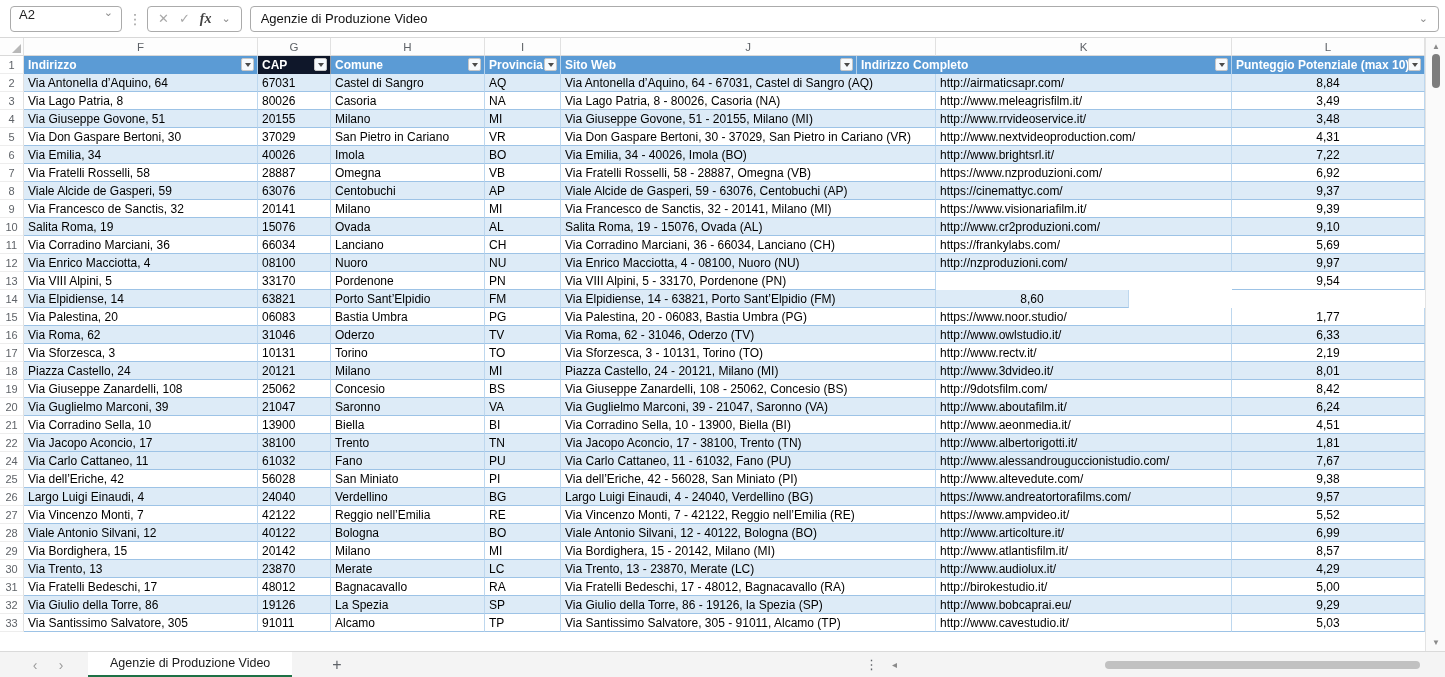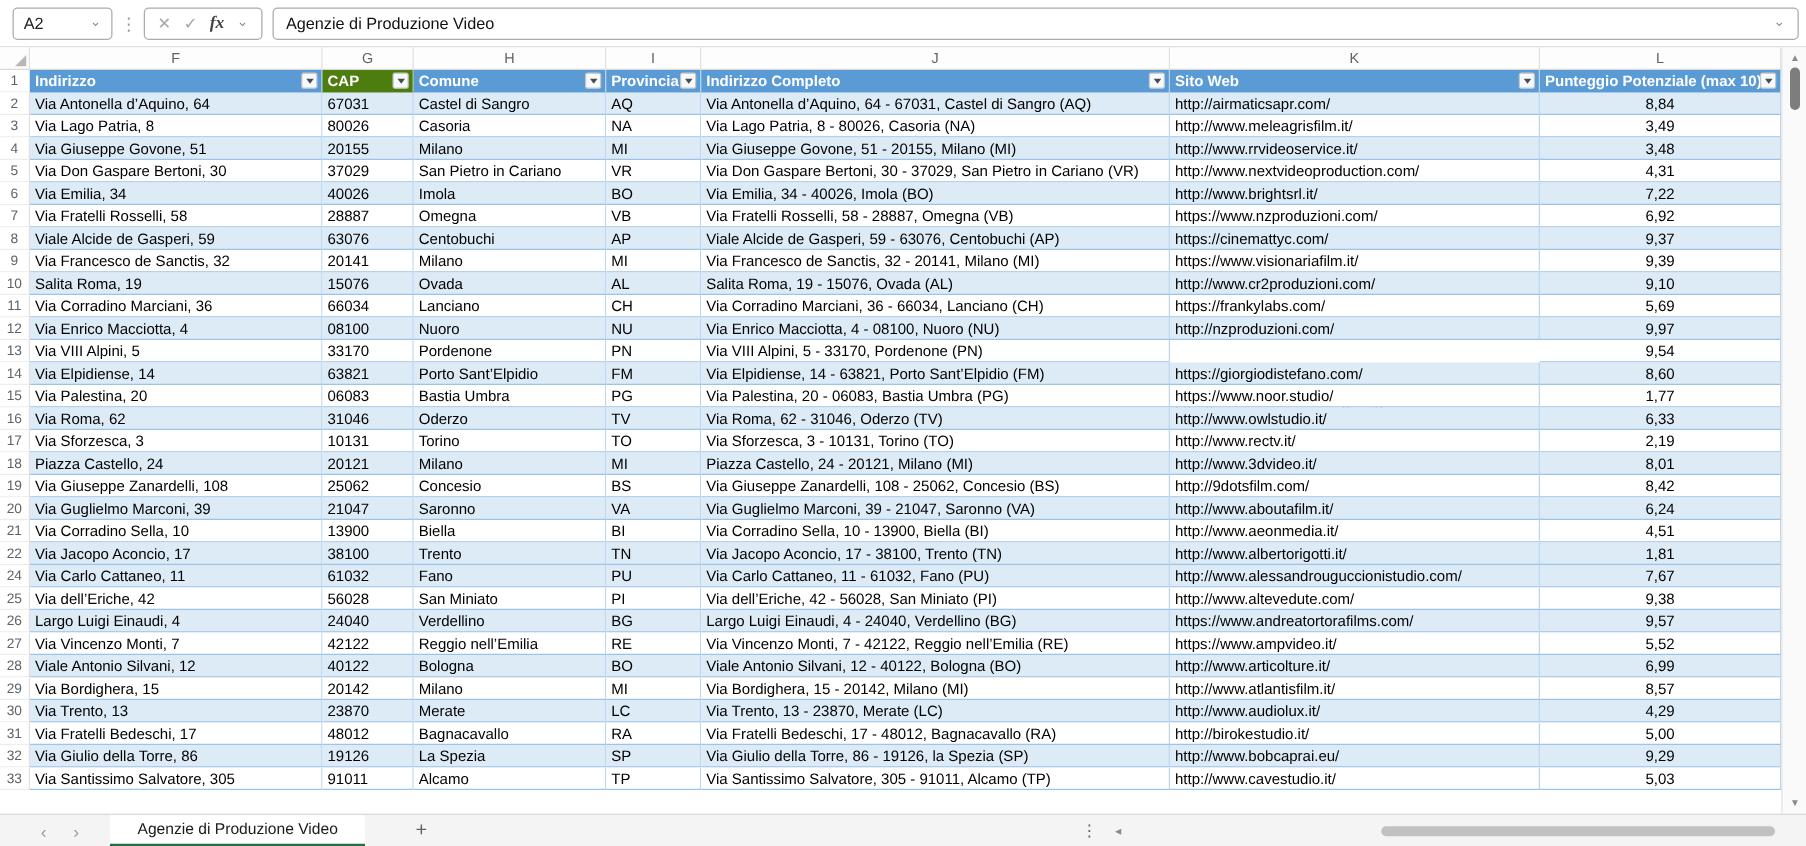--- a/index.html
+++ b/index.html
@@ -3,22 +3,22 @@
 <meta charset="utf-8">
 <style>
   * { margin:0; padding:0; box-sizing:border-box; }
   html,body { width:1445px; height:677px; overflow:hidden; background:#fff;
               font-family:"Liberation Sans", sans-serif; }
   .app { width:1445px; height:677px; position:relative; background:#fff; }
 
   
   .fbar { height:38px; display:flex; align-items:center; background:#fff;
           border-bottom:1px solid #d8d8d8; padding:0 6px; }
-  .namebox { width:80px; height:26px; border:1px solid #ababab; border-radius:4px;
-             display:flex; align-items:center; padding:0 8px; font-size:13px; color:#222;
+  .namebox { width:112px; height:26px; border:1px solid #ababab; border-radius:4px;
+             display:flex; align-items:flex-start; padding:0 8px; font-size:13px; color:#222;
              margin-left:4px; background:#fff; }
   .namebox .lbl { flex:1; }
   .chev { color:#8a8a8a; font-size:11px; line-height:1; }
   .grip { color:#9a9a9a; font-size:14px; margin:0 6px; letter-spacing:-1px; }
   .fxgroup { height:26px; border:1px solid #ababab; border-radius:4px; display:flex;
              align-items:center; gap:10px; padding:0 10px; background:#fff; }
   .icon-x, .icon-check { color:#a8a8a8; font-size:13px; }
   .icon-fx { font-family:"Liberation Serif", serif; font-style:italic; font-weight:bold;
              color:#444; font-size:14px; }
   .finput { flex:1; height:26px; border:1px solid #ababab; border-radius:4px; margin-left:8px;
@@ -116,46 +116,46 @@
       </div>
     <div class="rows" id="gridBody">
         <div class="hr">
           <div class="rn">1</div>
           <div class="hc" style="width: 234px; background: rgb(91, 155, 213);">
             <span>Indirizzo</span>
             <span class="filterbtn">
               <span class="tri"></span>
             </span>
           </div>
-          <div class="hc" style="width: 73px; background: #4d7c0f;">
+          <div class="hc" style="width: 73px; background: #0f172a;">
             <span>CAP</span>
             <span class="filterbtn">
               <span class="tri"></span>
             </span>
           </div>
           <div class="hc" style="width: 154px; background: rgb(91, 155, 213);">
             <span>Comune</span>
             <span class="filterbtn">
               <span class="tri"></span>
             </span>
           </div>
           <div class="hc" style="width: 76px; background: rgb(91, 155, 213);">
             <span>Provincia</span>
             <span class="filterbtn">
               <span class="tri"></span>
             </span>
           </div>
+          <div class="hc" style="width: 296px; background: rgb(91, 155, 213);">
+            <span>Sito Web</span>
+            <span class="filterbtn">
+              <span class="tri"></span>
+            </span>
+          </div>
           <div class="hc" style="width: 375px; background: rgb(91, 155, 213);">
             <span>Indirizzo Completo</span>
-            <span class="filterbtn">
-              <span class="tri"></span>
-            </span>
-          </div>
-          <div class="hc" style="width: 296px; background: rgb(91, 155, 213);">
-            <span>Sito Web</span>
             <span class="filterbtn">
               <span class="tri"></span>
             </span>
           </div>
           <div class="hc" style="width: 193px; background: rgb(91, 155, 213);">
             <span>Punteggio Potenziale (max 10)</span>
             <span class="filterbtn">
               <span class="tri"></span>
             </span>
           </div>
@@ -280,21 +280,20 @@
           <div class="c" style="width: 296px; margin-top: 48px;">http://www.giorgiosimonetti.net/</div>
           <div class="c center" style="width: 193px;">9,54</div>
         </div>
         <div class="r band">
           <div class="rn">14</div>
           <div class="c" style="width: 234px;">Via Elpidiense, 14</div>
           <div class="c" style="width: 73px;">63821</div>
           <div class="c" style="width: 154px;">Porto Sant’Elpidio</div>
           <div class="c" style="width: 76px;">FM</div>
           <div class="c" style="width: 375px;">Via Elpidiense, 14 - 63821, Porto Sant’Elpidio (FM)</div>
-          <div class="c" style="width: 296px;">https://giorgiodistefano.com/</div>
           <div class="c center" style="width: 193px;">8,60</div>
         </div>
         <div class="r">
           <div class="rn">15</div>
           <div class="c" style="width: 234px;">Via Palestina, 20</div>
           <div class="c" style="width: 73px;">06083</div>
           <div class="c" style="width: 154px;">Bastia Umbra</div>
           <div class="c" style="width: 76px;">PG</div>
           <div class="c" style="width: 375px;">Via Palestina, 20 - 06083, Bastia Umbra (PG)</div>
           <div class="c" style="width: 296px;">https://www.noor.studio/</div>

